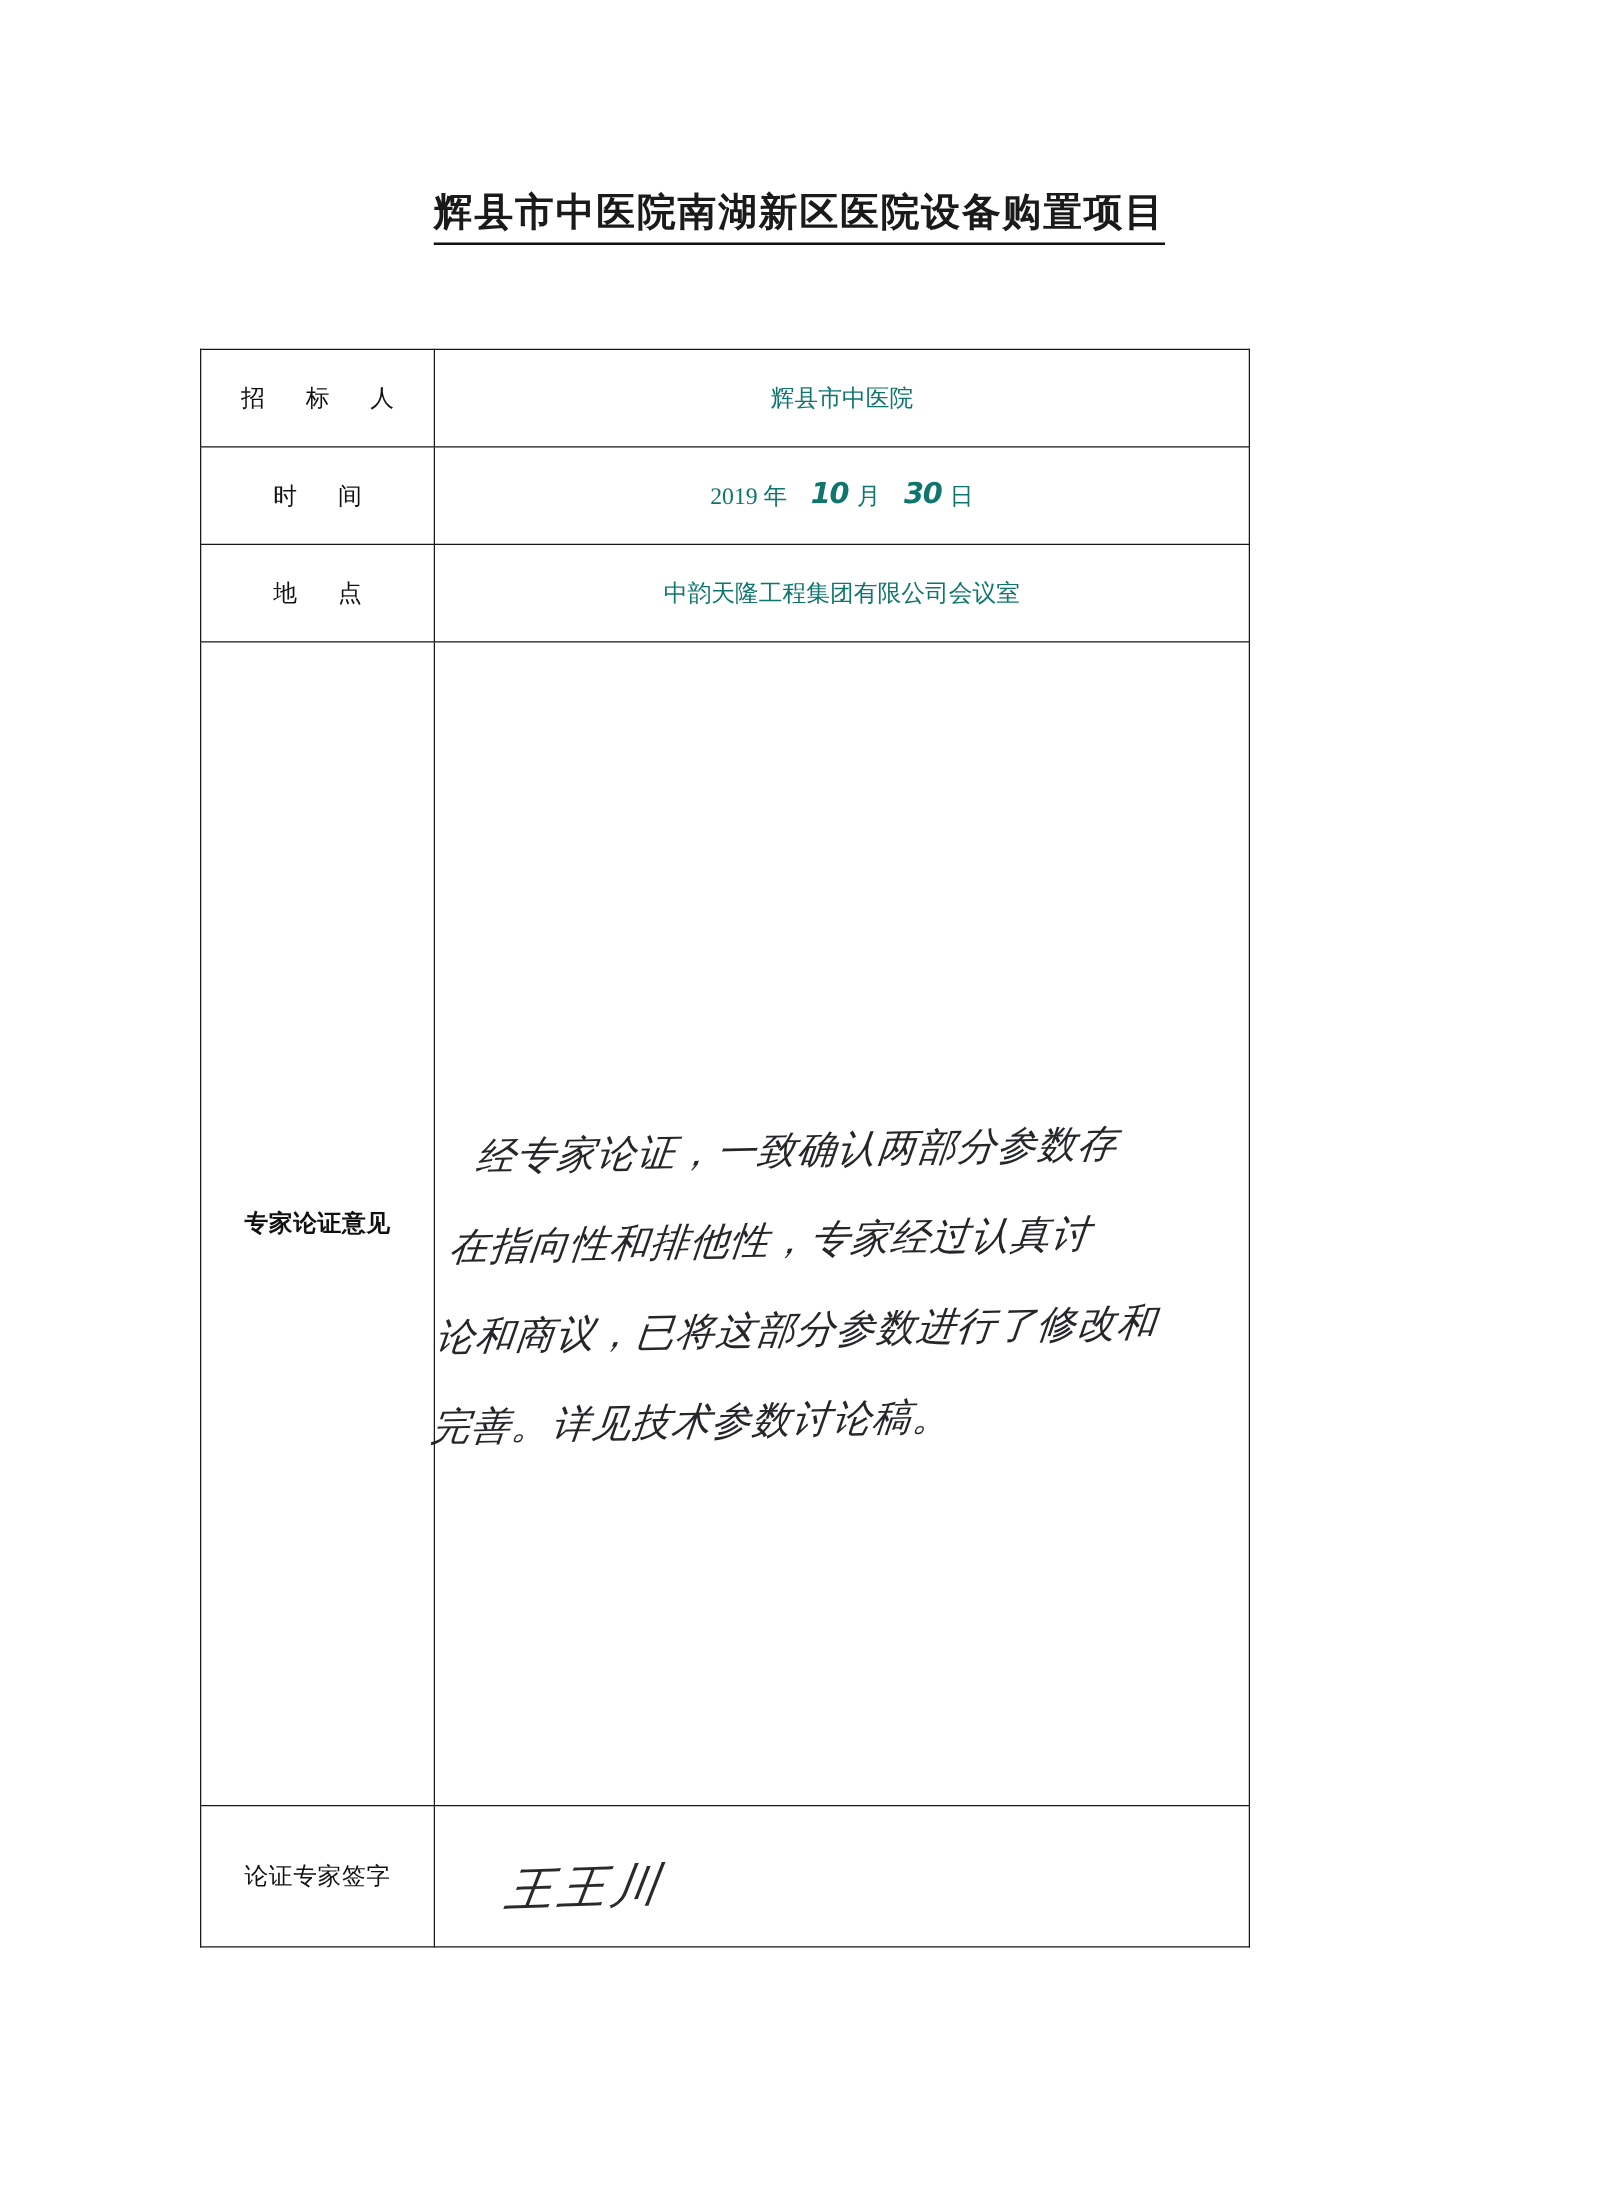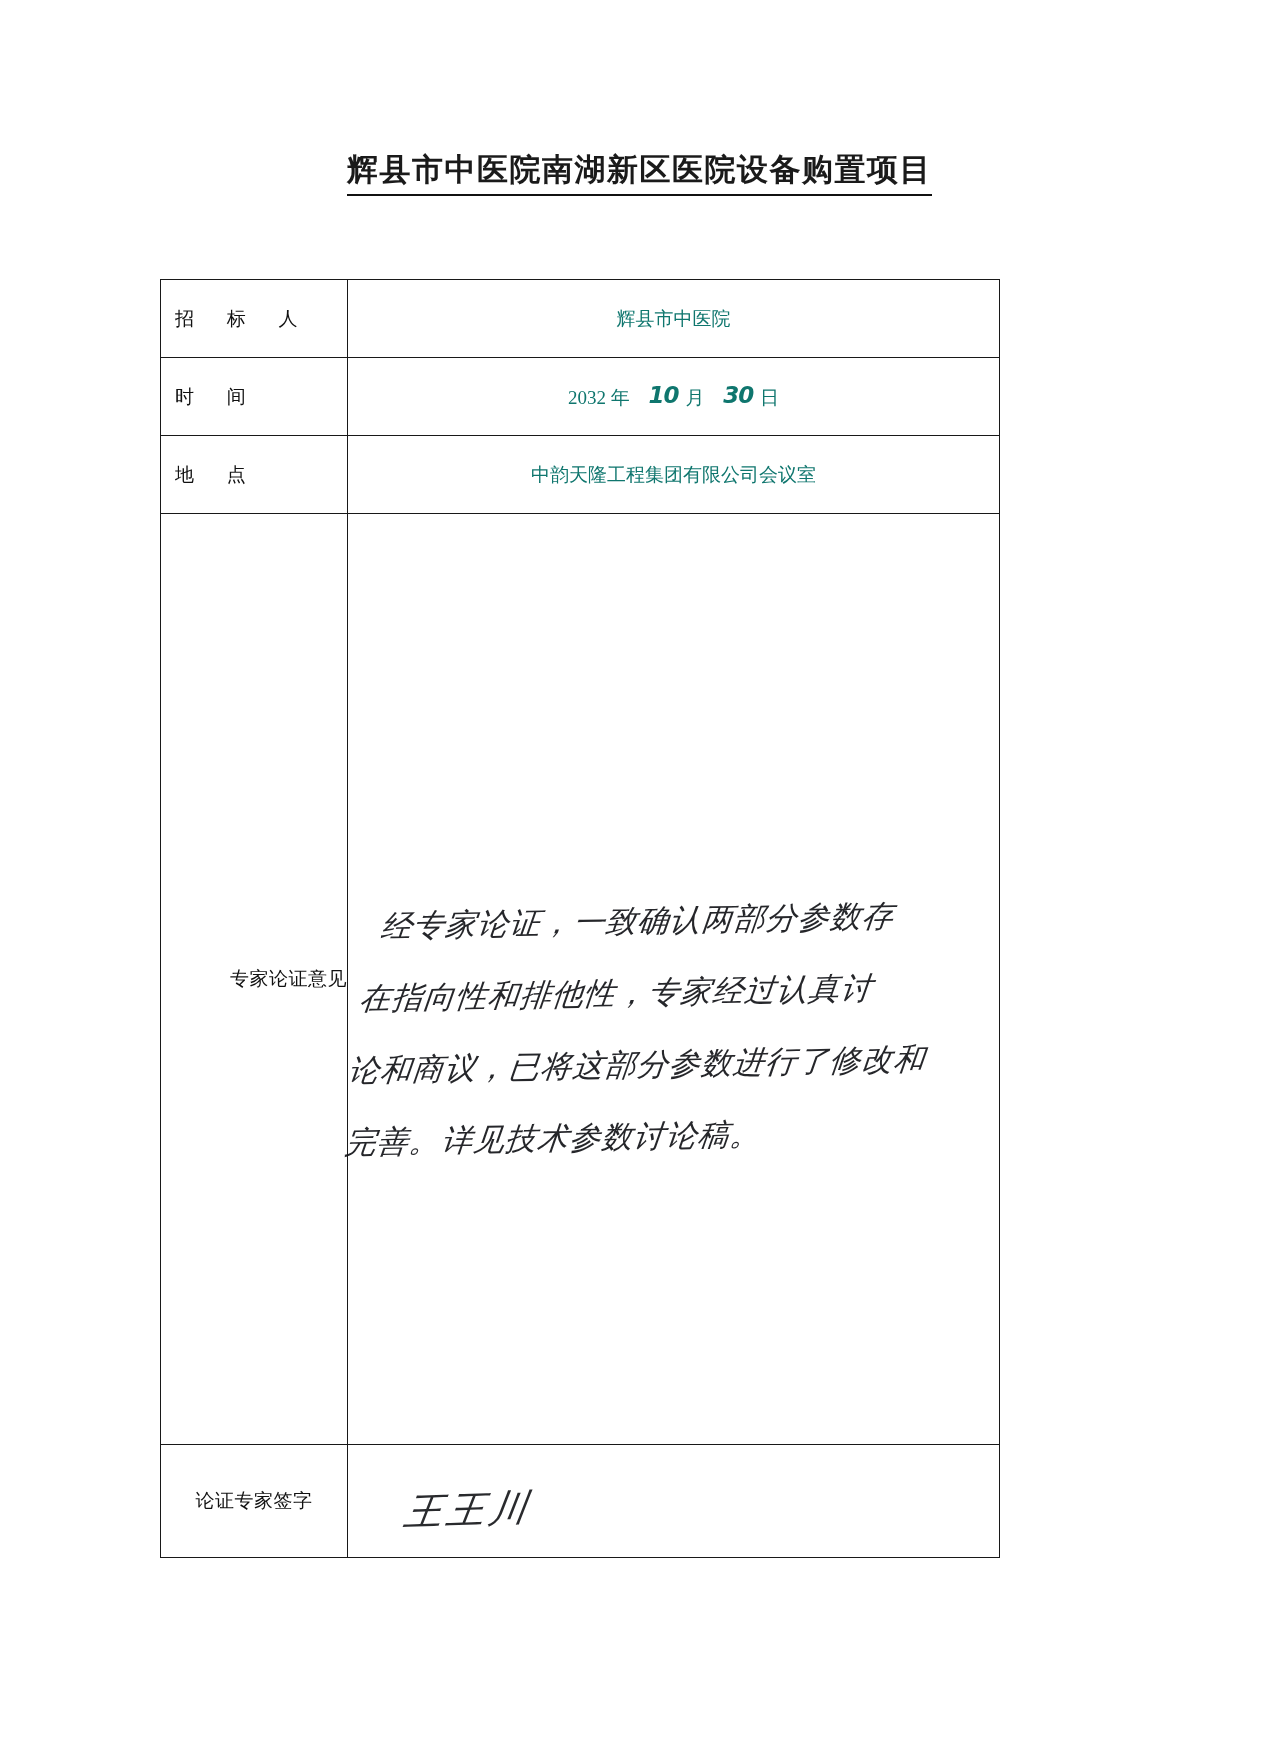--- a/index.html
+++ b/index.html
@@ -52,21 +52,21 @@
     table-layout: fixed;
   }
   .doc-table td {
     border: 1.5px solid #181818;
     vertical-align: middle;
     font-size: 19px;
     padding: 0;
   }
   .label-cell {
     width: 186px;
-    text-align: left;
+    text-align: center;
     letter-spacing: 0.5px;
     color: #111;
   }
   .value-cell {
     text-align: center;
     color: #0f766e;
     font-size: 19px;
   }
   .row-h { height: 78px; }
 
@@ -85,22 +85,23 @@
     letter-spacing: -1px;
     position: relative;
     top: -1px;
     padding: 0 2px;
     margin-left: 12px;
   }
 
   
   .opinion-label-cell {
     height: 930px;
-    text-align: right;
+    text-align: center;
     vertical-align: middle;
+    font-weight: bold;
   }
   .opinion-body-cell {
     position: relative;
     vertical-align: top;
   }
   .handwriting {
     font-family: "DejaVu Sans", sans-serif;
     font-style: italic;
     color: #15161a;
     font-size: 31px;
@@ -152,21 +153,21 @@
           <span class="spaced">招 标 人</span>
         </td>
         <td class="value-cell">辉县市中医院</td>
       </tr>
 
       <tr class="row-h">
         <td class="label-cell">
           <span class="spaced">时    间</span>
         </td>
         <td class="value-cell">
-          <span class="date-val">2032 年</span>
+          <span class="date-val">2019 年</span>
           <span class="hand-num">10</span>
           <span class="date-val">月</span>
           <span class="hand-num">30</span>
           <span class="date-val">日</span>
         </td>
       </tr>
 
 
       <tr class="row-h">
         <td class="label-cell">

